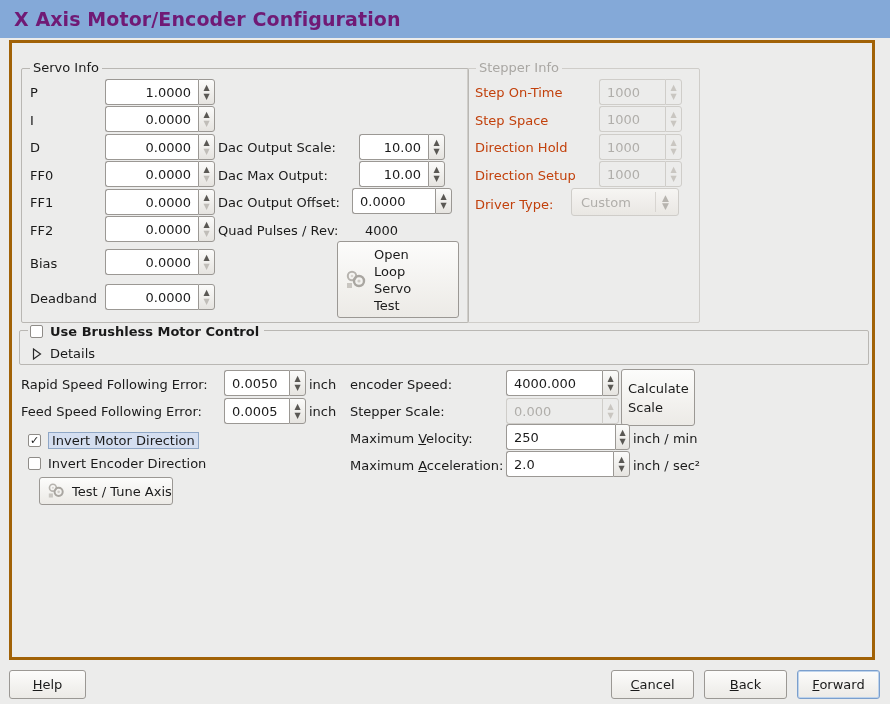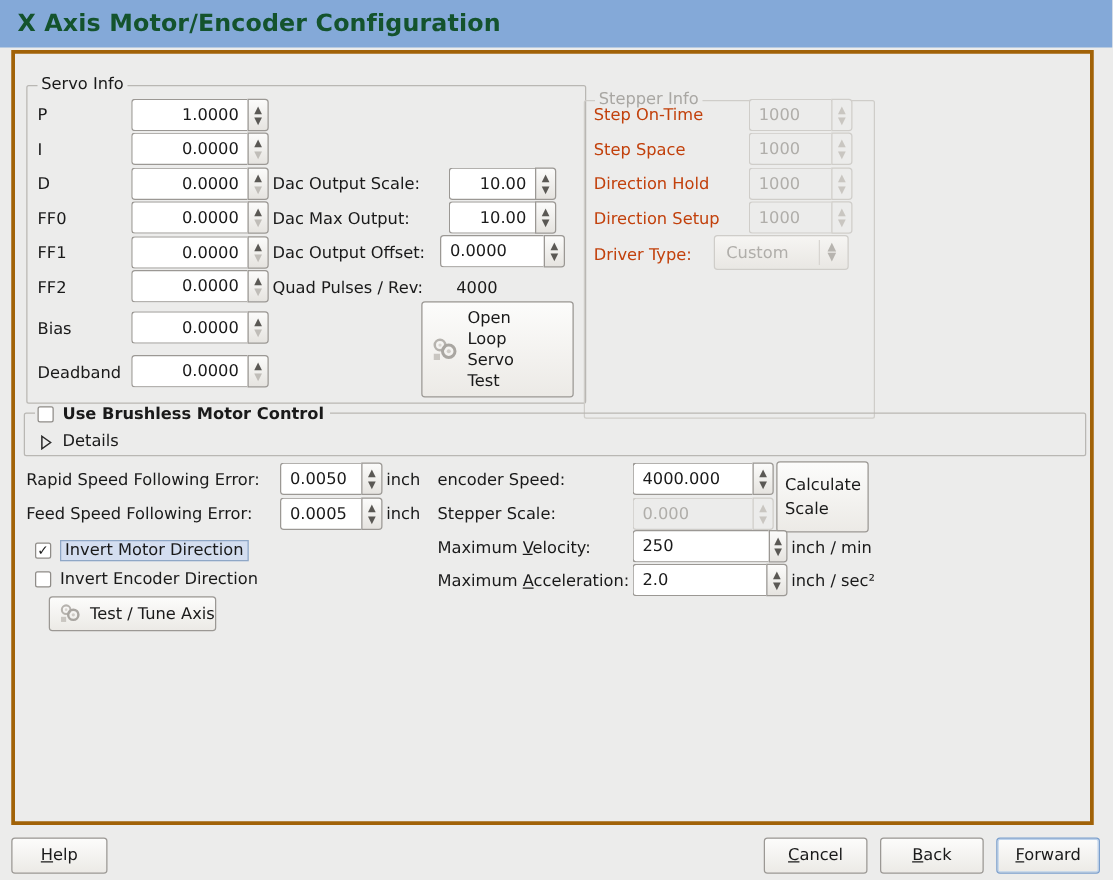--- a/index.html
+++ b/index.html
@@ -14,39 +14,39 @@
   }
   #app { position: relative; width: 890px; height: 704px; background: #ececeb; }
 
   
   .titlebar {
     position: absolute; left: 0; top: 0; width: 890px; height: 38px;
     background: #84a9d8;
     display: flex; align-items: center;
   }
   .titlebar .title {
-    color: #14532d; font-size: 19px; font-weight: bold;
+    color: #701a75; font-size: 19px; font-weight: bold;
     padding-left: 14px; letter-spacing: 0.1px;
   }
 
   
   .content-panel {
     position: absolute; left: 9px; top: 40px; width: 866px; height: 620px;
     background: #ececeb;
     border: 3px solid #a16207;
   }
 
   
   .frame { position: absolute; border: 1px solid #b9b7b3; border-radius: 2px; }
   .frame > .frame-label {
     position: absolute; top: -8px; left: 8px;
     background: #ececeb; padding: 0 3px; font-size: 13px; line-height: 14px;
   }
   .frame.disabled > .frame-label { color: #a9a7a3; }
-  .frame.disabled { border-color: #cfcdc9; margin-top: 12px; }
+  .frame.disabled { border-color: #cfcdc9; }
 
   .lbl { position: absolute; font-size: 13px; color: #1a1a1a; white-space: nowrap; }
   .lbl.dim { color: #c2410c; }
 
   
   .spin { position: absolute; display: flex; height: 26px; }
   .spin .entry {
     background: #ffffff; border: 1px solid #9b9894; border-right: none;
     border-radius: 3px 0 0 3px;
     display: flex; align-items: center;

